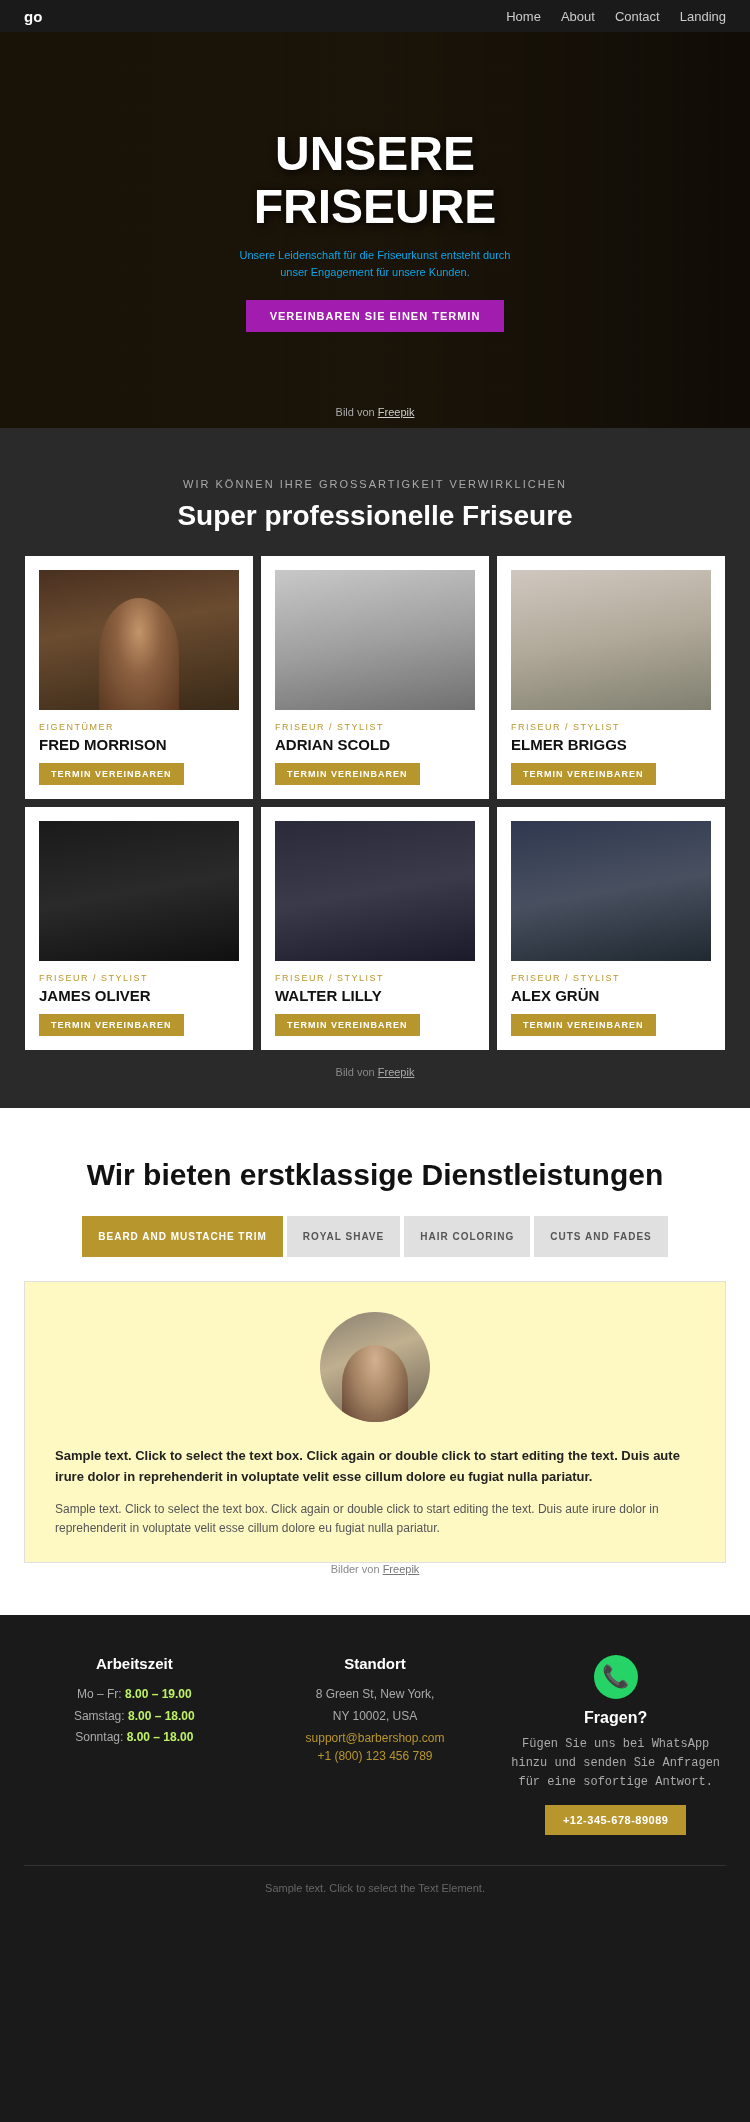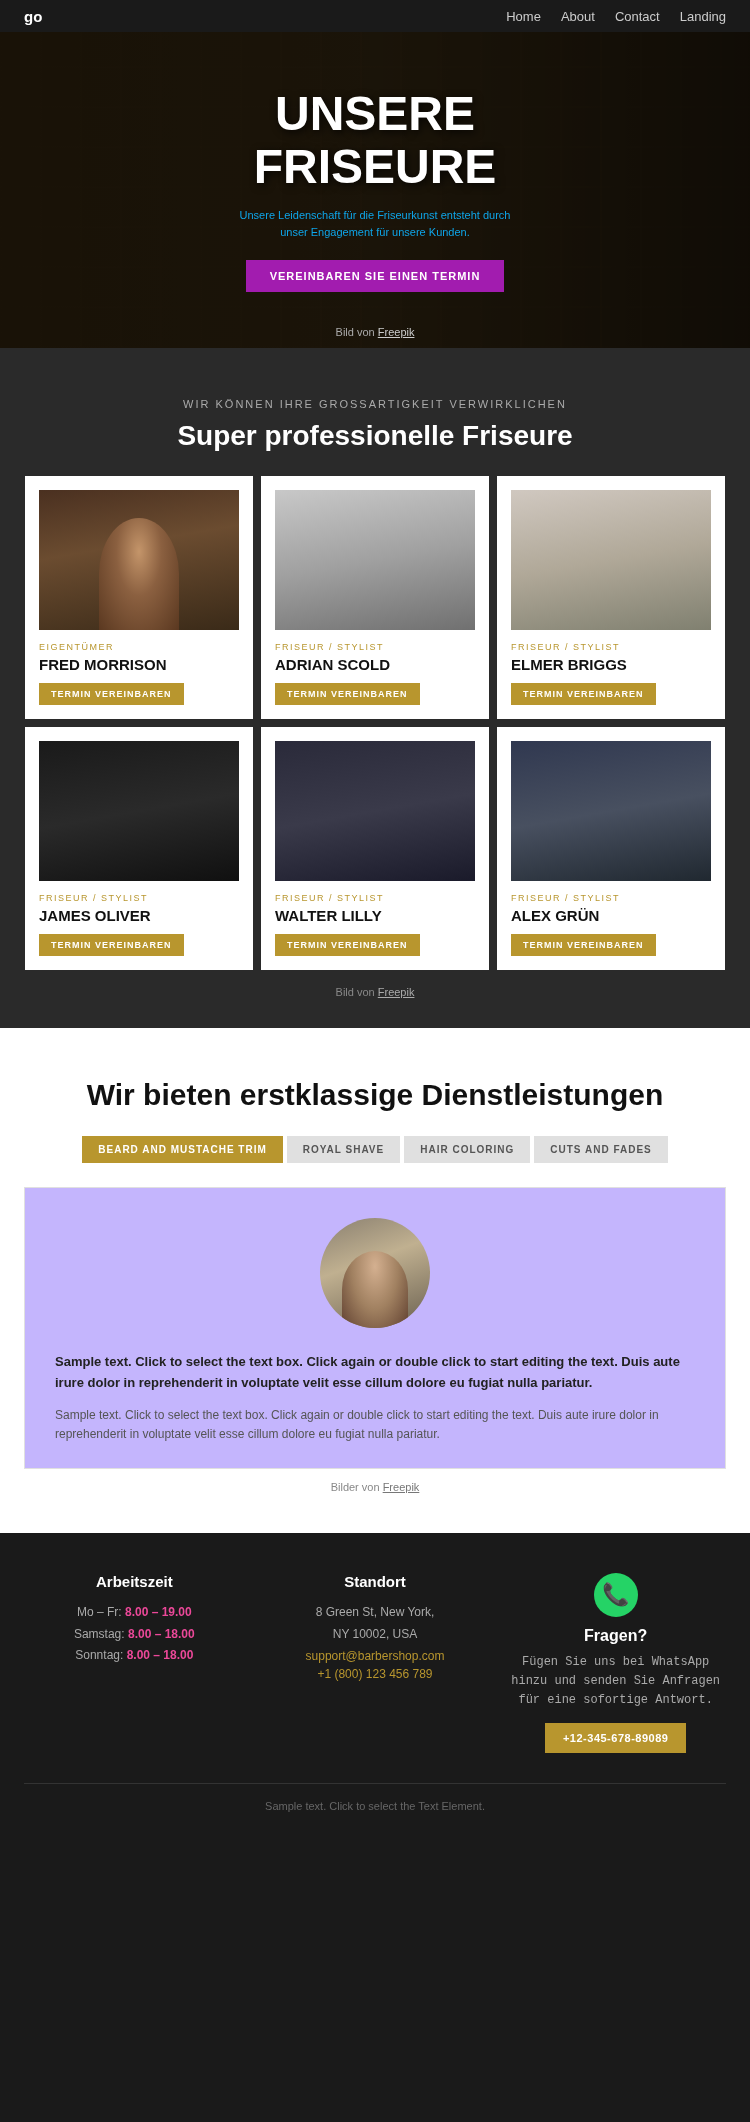--- a/index.html
+++ b/index.html
@@ -20,21 +20,21 @@
     .nav-links { display: flex; gap: 20px; }
     .nav-links a {
       color: #ccc;
       text-decoration: none;
       font-size: 13px;
     }
 
     
     .hero {
       position: relative;
-      height: 316px;
+      height: 396px;
       overflow: hidden;
       display: flex;
       flex-direction: column;
       align-items: center;
       justify-content: center;
       text-align: center;
     }
     .hero-bg-overlay {
       position: absolute;
       inset: 0;
@@ -209,38 +209,38 @@
       margin-bottom: 24px;
     }
 
     .service-tabs {
       display: flex;
       justify-content: center;
       gap: 4px;
       margin-bottom: 24px;
     }
     .service-tab {
-      padding: 8px 16px;
+      padding: 15px 16px;
       font-size: 10px;
       font-weight: bold;
       letter-spacing: 1px;
       text-transform: uppercase;
       cursor: pointer;
       border: none;
       background: #e0e0e0;
       color: #555;
       text-align: center;
     }
     .service-tab.active {
       background: #b8962e;
       color: #fff;
     }
 
     .service-content {
-      background: #c4b5fd;
+      background: #fef9c3;
       border: 1px solid #e0e0e0;
       padding: 30px 30px 24px;
       text-align: center;
     }
     .service-portrait {
       width: 110px;
       height: 110px;
       border-radius: 50%;
       margin: 0 auto 24px;
       background: linear-gradient(160deg, #8a8070 0%, #c0b090 40%, #6a6050 100%);
@@ -265,21 +265,21 @@
       text-align: left;
     }
     .service-text-normal {
       font-size: 12px;
       color: #555;
       line-height: 1.6;
       text-align: left;
     }
 
     .services-credit {
-      margin-top: 12px;
+      margin-top: 0;
       font-size: 11px;
       color: #888;
     }
     .services-credit a { color: #777; }
 
     
     footer {
       background: #1a1a1a;
       padding: 40px 24px 20px;
     }
@@ -294,21 +294,21 @@
       font-size: 15px;
       font-weight: bold;
       color: #fff;
       margin-bottom: 12px;
     }
     .footer-col p, .footer-col .hours-row {
       font-size: 12px;
       color: #aaa;
       line-height: 1.8;
     }
-    .hours-row strong { color: #ec4899; }
+    .hours-row strong { color: #bef264; }
     .footer-col a {
       color: #b8962e;
       text-decoration: none;
       font-size: 12px;
       display: block;
       margin-top: 4px;
     }
     .whatsapp-icon {
       width: 44px;
       height: 44px;

